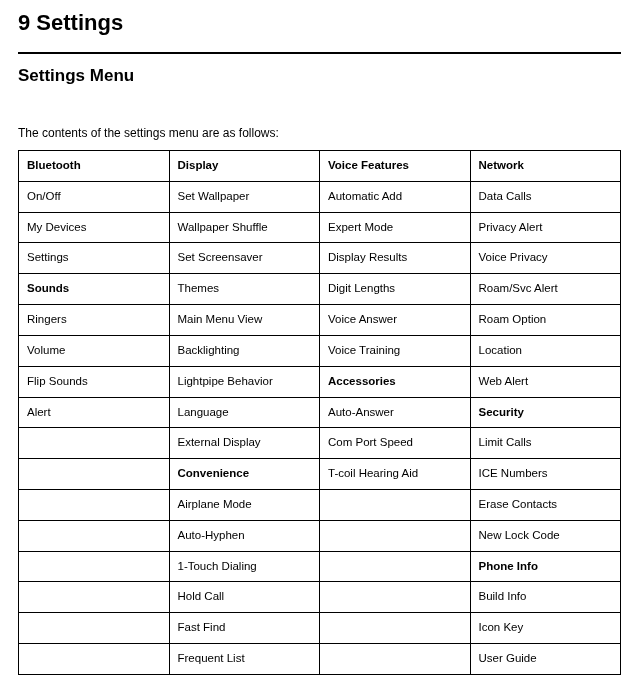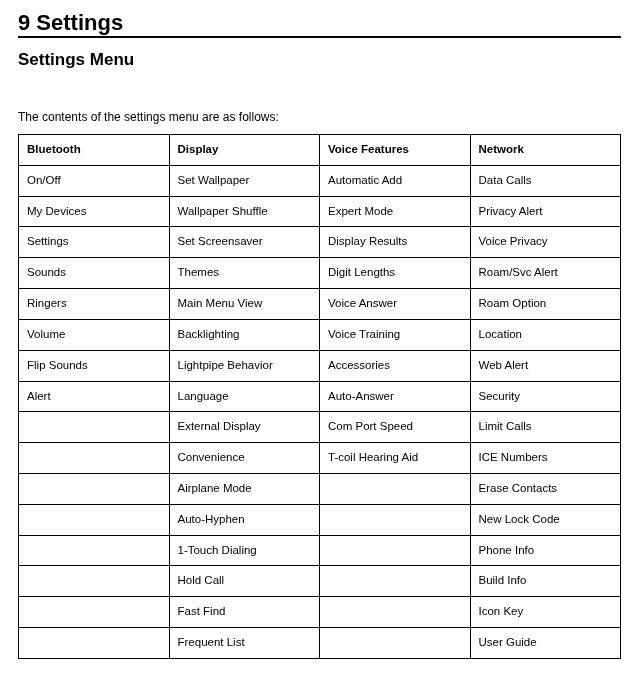--- a/index.html
+++ b/index.html
@@ -11,21 +11,21 @@
       width: 639px;
       min-height: 692px;
     }
     .page-container {
       padding: 10px 18px 10px 18px;
     }
     .chapter-title {
       font-size: 22px;
       font-weight: bold;
       border-bottom: 2px solid #000;
-      padding-bottom: 0;
+      padding-bottom: 16px;
       margin-bottom: 12px;
     }
     .section-title {
       font-size: 17px;
       font-weight: bold;
       margin-bottom: 12px;
     }
     .section-subtitle {
       font-size: 12px;
       margin-bottom: 10px;
@@ -43,21 +43,21 @@
       padding: 6px 8px;
       font-size: 11.5px;
       line-height: 1.55;
       width: 25%;
     }
     .col-header {
       font-weight: bold;
       font-size: 12px;
     }
     .sub-header {
-      font-weight: normal;
+      font-weight: bold;
     }
   </style>
 </head>
 <body>
 
 <div class="page-container">
   <div class="chapter-title">9    Settings</div>
   <div class="section-title">Settings Menu</div>
   <div class="section-subtitle">The contents of the settings menu are as follows:</div>
 

